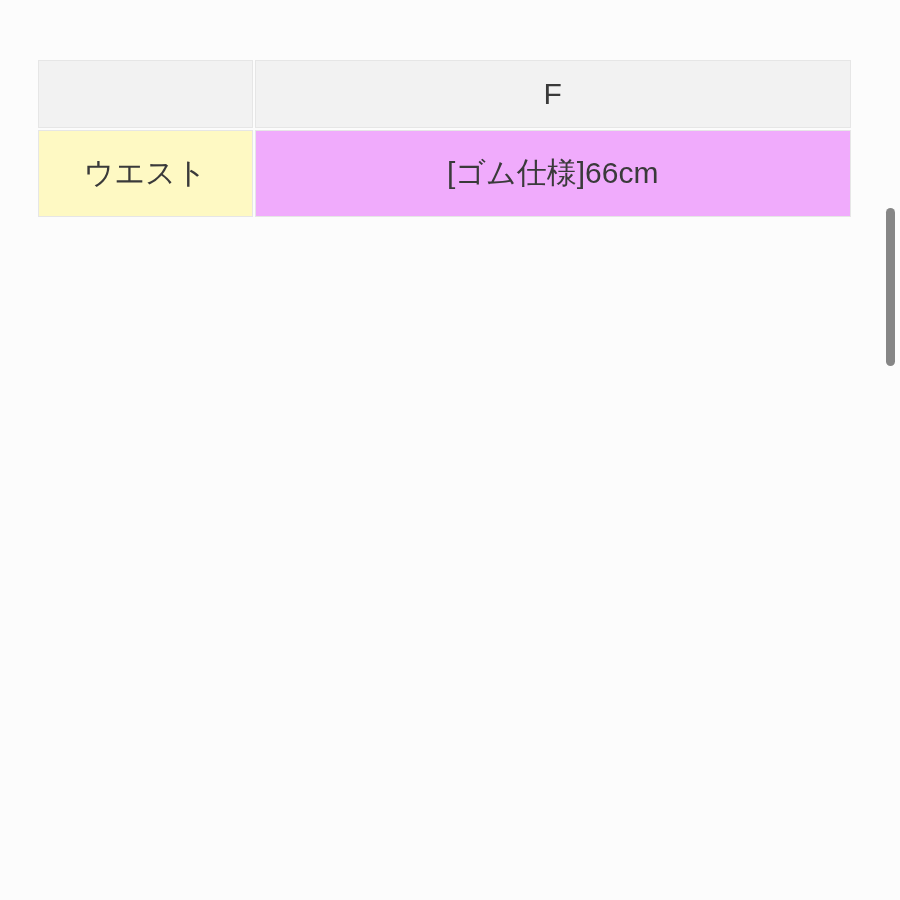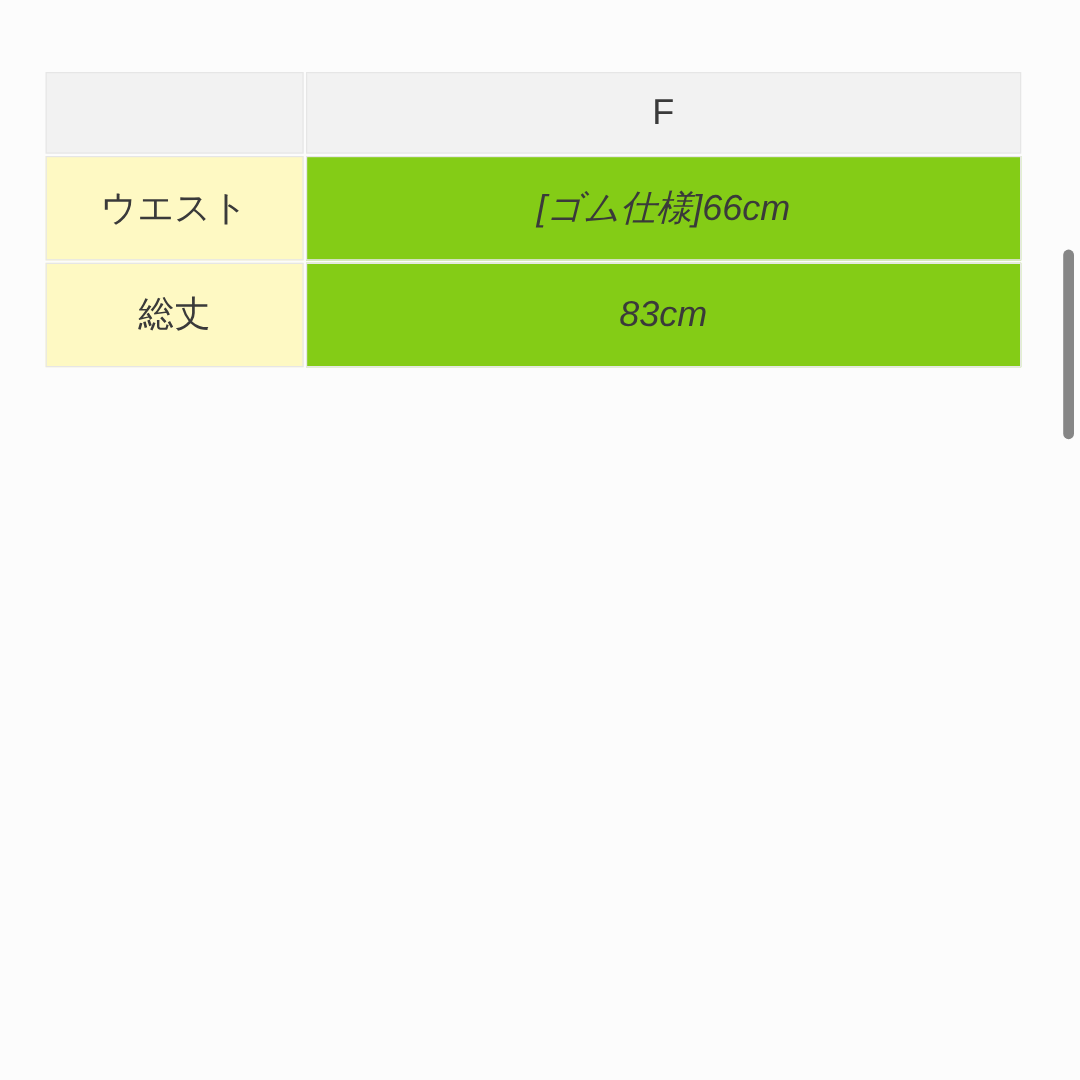--- a/index.html
+++ b/index.html
@@ -34,21 +34,21 @@
     vertical-align: middle;
     font-weight: 400;
     padding: 0;
     overflow: hidden;
     white-space: nowrap;
   }
   .size-table .header-row th { height: 66px; background: #f2f2f2; }
   .size-table .data-row th,
   .size-table .data-row td { height: 85px; }
   .size-table .data-row th { background: #fef9c3; }
-  .size-table .data-row td { background: #84cc16; font-style: italic; }
+  .size-table .data-row td { background: #f0abfc; }
   .scrollbar-thumb {
     position: absolute;
     left: 886px;
     top: 208px;
     width: 9px;
     height: 158px;
     background: #868686;
     border-radius: 5px;
   }
 </style>
@@ -67,24 +67,20 @@
         <th></th>
         <th>F</th>
       </tr>
 
       <tr class="data-row">
         <th>ウエスト</th>
         <td>[ゴム仕様]66cm</td>
       </tr>
 
 
-      <tr class="data-row">
-        <th>総丈</th>
-        <td>83cm</td>
-      </tr>
 
 
 
 
 
     </tbody>
   </table>
 
   <div class="scrollbar-thumb"></div>
 

